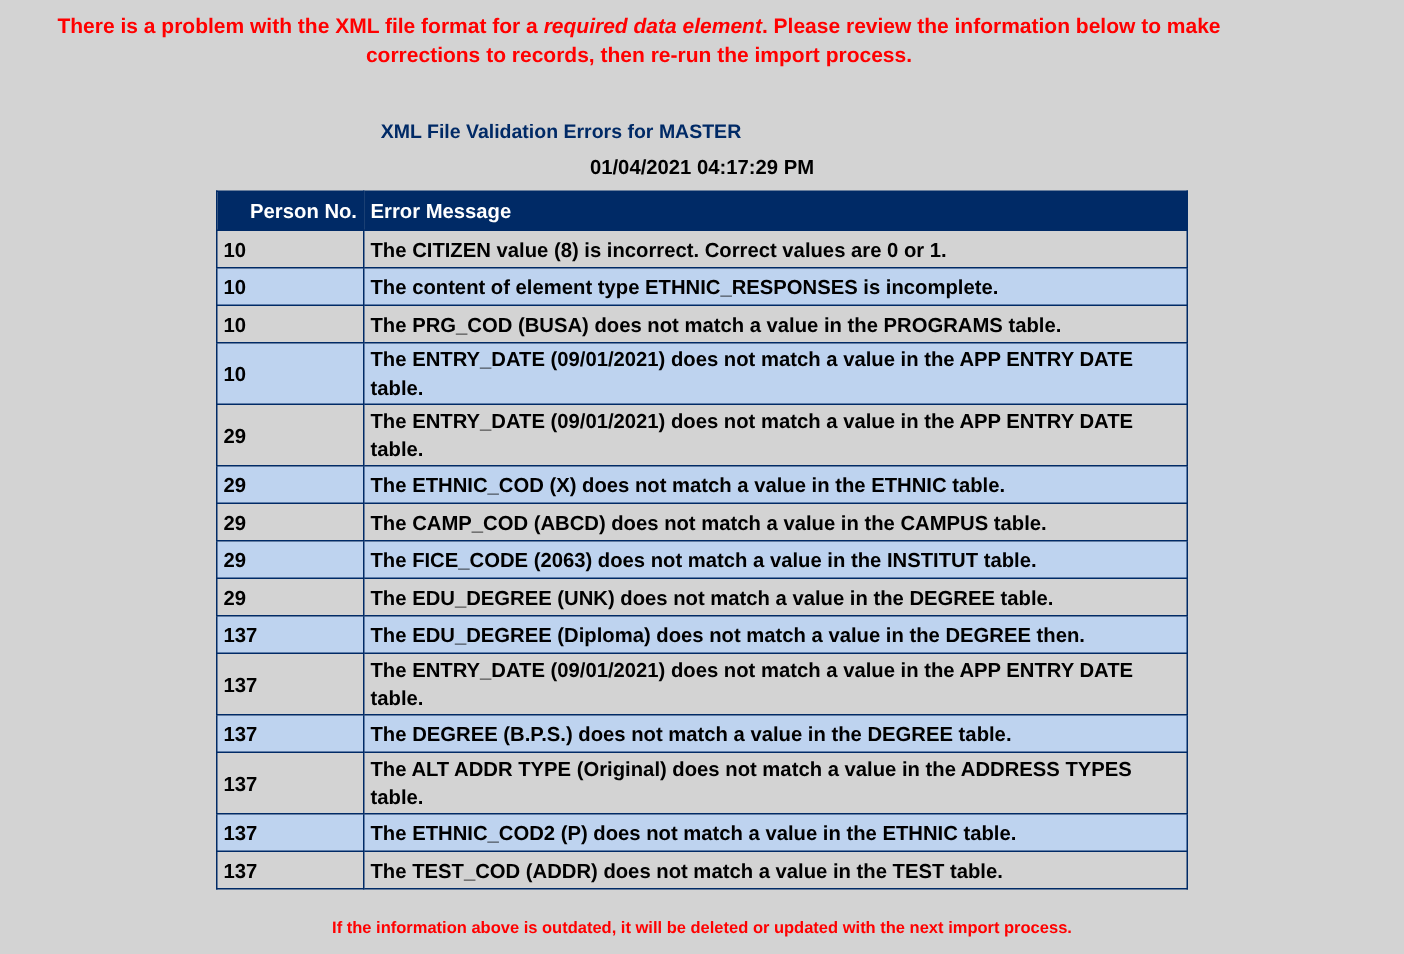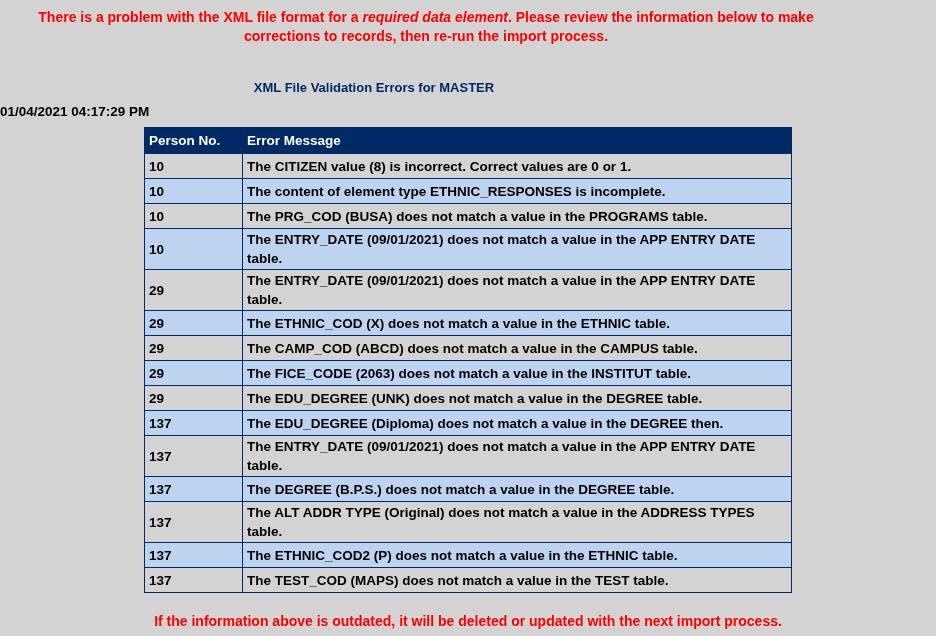--- a/index.html
+++ b/index.html
@@ -14,42 +14,42 @@
     text-align: center; color: #f00; font-weight: bold;
     font-size: 14px; line-height: 19px;
   }
   .notice em { font-style: italic; }
   .report-title {
     position: absolute; top: 80px; left: 0; width: 748px;
     text-align: center; color: #002a66; font-weight: bold; font-size: 13px;
   }
   .report-date {
     position: absolute; top: 104px; left: 0; width: 936px;
-    color: #000; font-weight: bold; font-size: 13.5px;
+    text-align: center; color: #000; font-weight: bold; font-size: 13.5px;
   }
   table.errors {
     position: absolute; top: 127px; left: 144px; width: 648px;
     border-collapse: collapse; font-size: 13.5px; color: #000;
   }
   table.errors th {
     background: #002a66; color: #fff; text-align: left; font-weight: bold;
     height: 25px; padding: 0 4px; border: 1px solid #002a66;
   }
-  table.errors th.pn { width: 89px; text-align: left; padding: 0 4px; }
+  table.errors th.pn { width: 89px; text-align: right; padding: 0 4px; }
   table.errors td {
     border: 1px solid #002a66; padding: 1px 4px; font-weight: bold;
     line-height: 19px; vertical-align: middle;
   }
   table.errors td.pn { text-align: left; }
   tr.r-grey td { background: #d3d3d3; }
   tr.r-blue td { background: #bed3ef; }
   tr.single td { height: 22px; }
   .footer {
     position: absolute; top: 613px; left: 0; width: 936px;
-    text-align: center; color: #f00; font-weight: bold; font-size: 14px;
+    text-align: center; color: #f00; font-weight: bold; font-size: 11px;
   }
 </style>
 </head>
 <body>
 
 <div class="notice">
   <span>There is a problem with the XML file format for a </span><em>required data element</em><span>. Please review the information below to make corrections to records, then re-run the import process.</span>
 </div>
 
 <div class="report-title">XML File Validation Errors for MASTER</div>
@@ -114,18 +114,18 @@
     <tr class="r-grey">
         <td class="pn">137</td>
         <td>The ALT ADDR TYPE (Original) does not match a value in the ADDRESS TYPES table.</td>
       </tr>
     <tr class="r-blue single">
         <td class="pn">137</td>
         <td>The ETHNIC_COD2 (P) does not match a value in the ETHNIC table.</td>
       </tr>
     <tr class="r-grey single">
         <td class="pn">137</td>
-        <td>The TEST_COD (MAPS) does not match a value in the TEST table.</td>
+        <td>The TEST_COD (ADDR) does not match a value in the TEST table.</td>
       </tr>
   </tbody>
 </table>
 
 <div class="footer">If the information above is outdated, it will be deleted or updated with the next import process.</div>
 
 </body></html>

